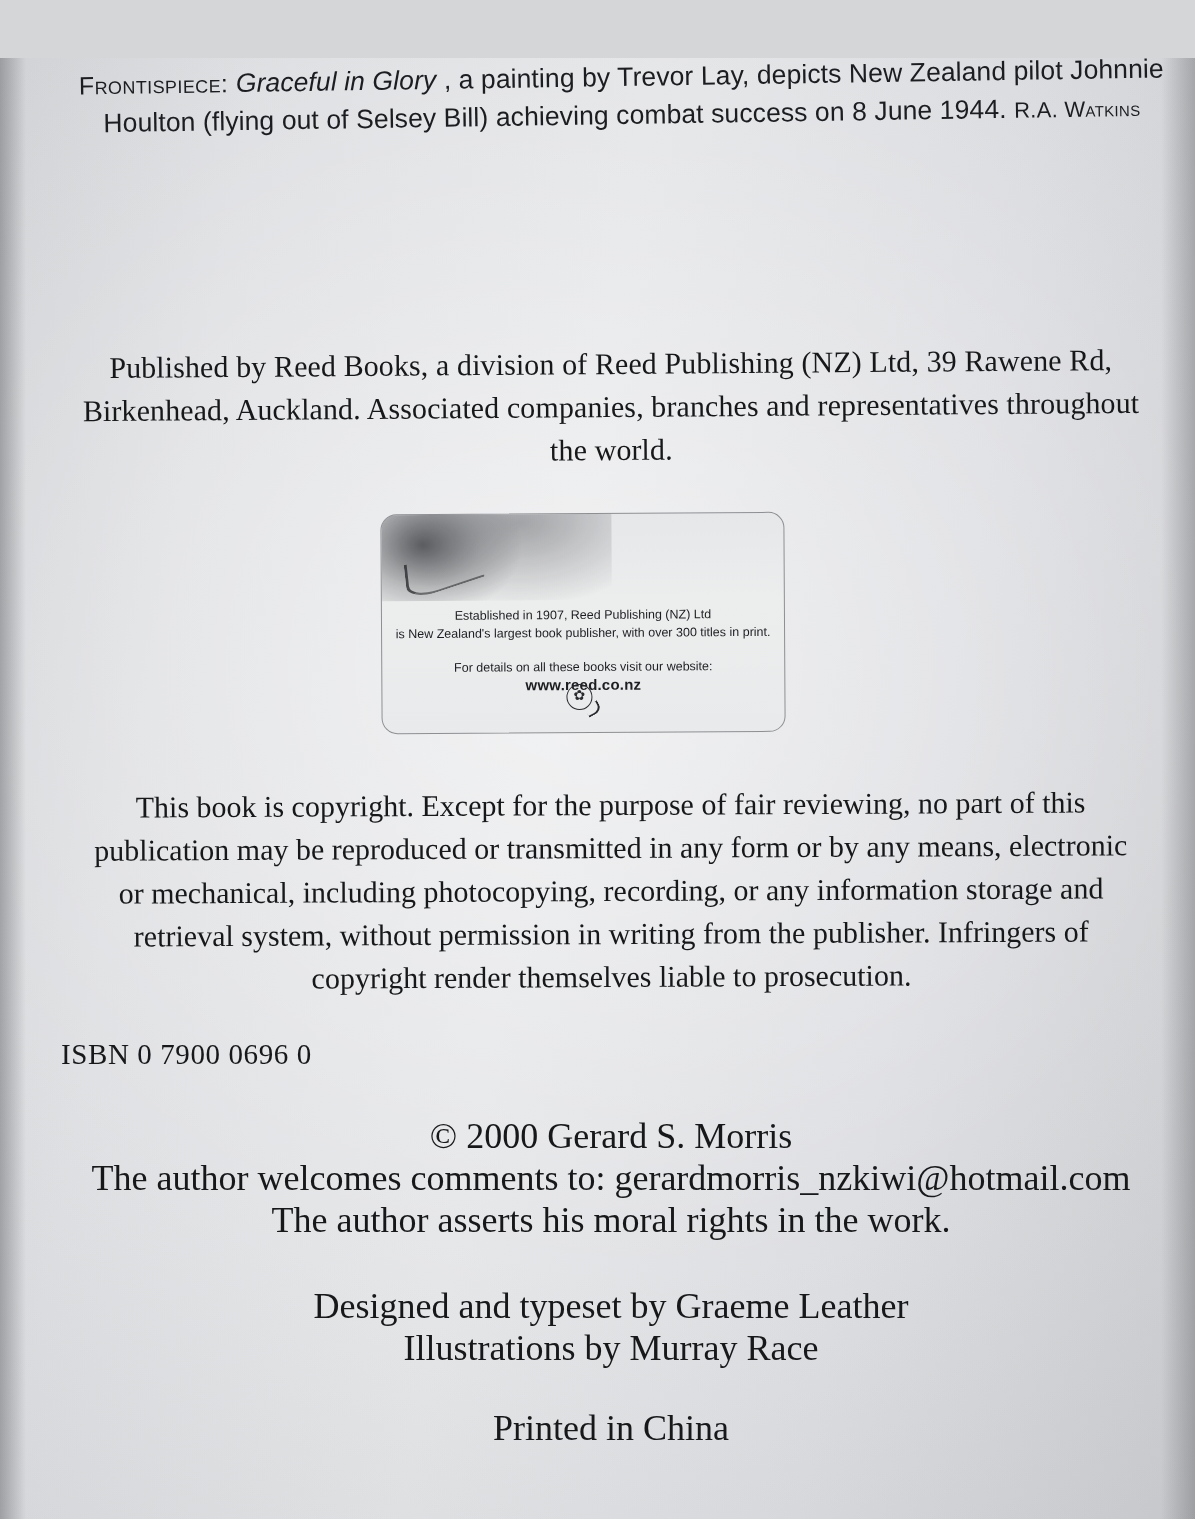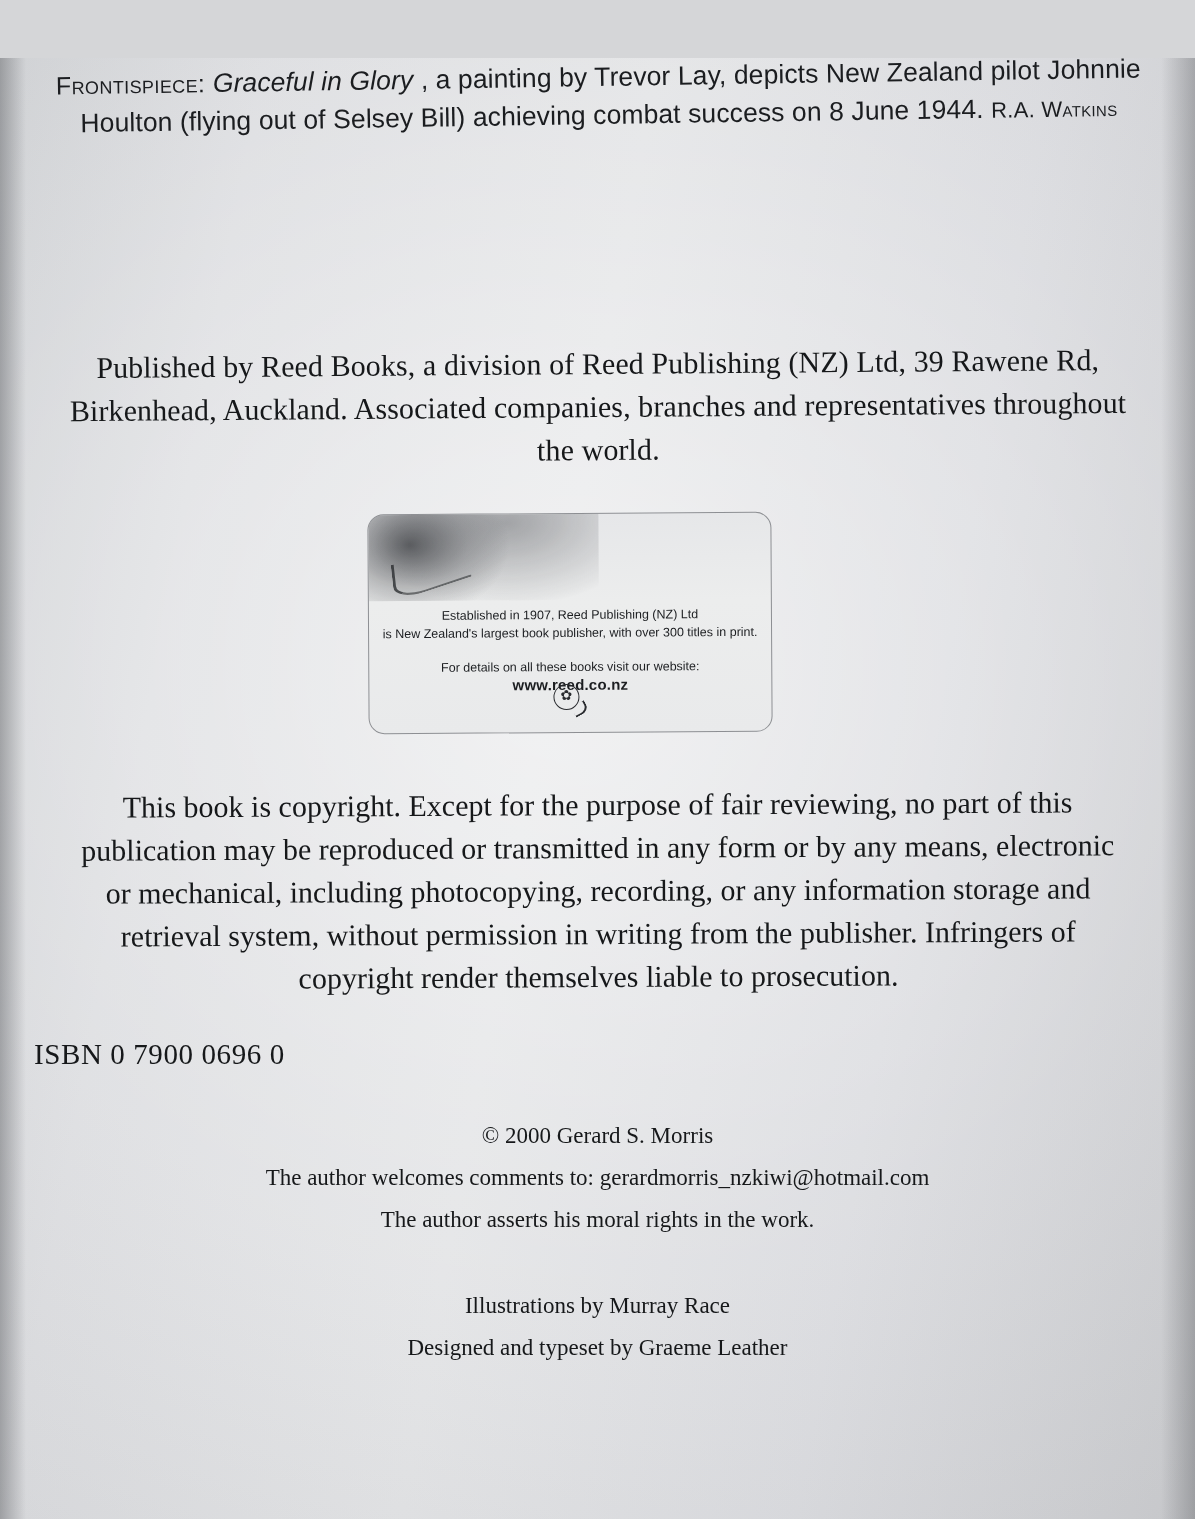--- a/index.html
+++ b/index.html
@@ -40,20 +40,21 @@
     right: 0; top: 0; bottom: 0;
     width: 34px;
     background: linear-gradient(270deg, rgba(95,97,101,0.40), rgba(95,97,101,0));
     pointer-events: none;
   }
 
   .content {
     position: relative;
     z-index: 2;
     padding: 0 34px;
+    margin-left: 27px;
   }
 
   
   .frontispiece {
     margin: 58px auto 0;
     width: 1120px;
     text-align: center;
     font-family: "Liberation Sans", sans-serif;
     font-size: 26.5px;
     line-height: 38px;
@@ -186,21 +187,21 @@
   .isbn {
     margin: 40px auto 0;
     text-align: left;
     font-size: 29px;
     letter-spacing: 0.6px;
   }
 
   .block {
     margin: 44px auto 0;
     text-align: center;
-    font-size: 23px;
+    font-size: 36px;
     line-height: 42px;
   }
   .block.tight { margin-top: 38px; }
 
   .line { display: block; }
 </style>
 </head>
 <body>
 
 <div class="page">
@@ -237,21 +238,22 @@
 
     <div class="isbn">ISBN 0 7900 0696 0</div>
 
     <div class="block">
       <span class="line">© 2000 Gerard S. Morris</span>
       <span class="line">The author welcomes comments to: gerardmorris_nzkiwi@hotmail.com</span>
       <span class="line">The author asserts his moral rights in the work.</span>
     </div>
 
     <div class="block">
+      <span class="line">Designed and typeset by Graeme Leather</span>
       <span class="line">Illustrations by Murray Race</span>
-      <span class="line">Designed and typeset by Graeme Leather</span>
     </div>
 
     <div class="block tight">
+      <span class="line">Printed in China</span>
     </div>
 
   </div>
 </div>
 
 </body></html>

